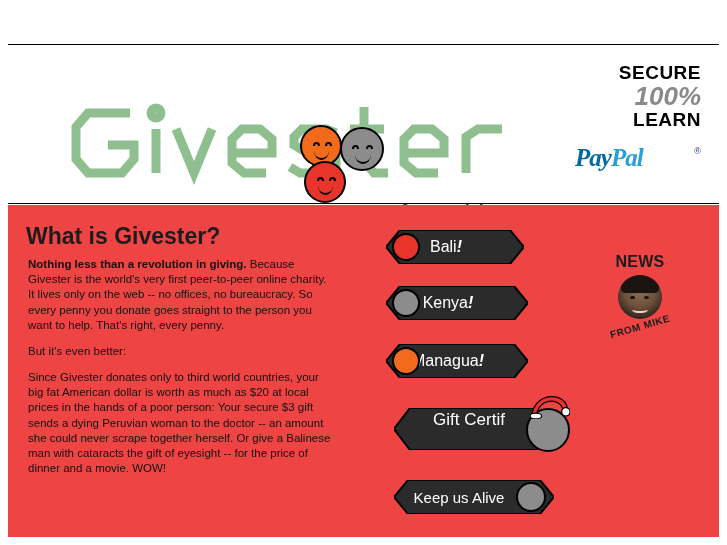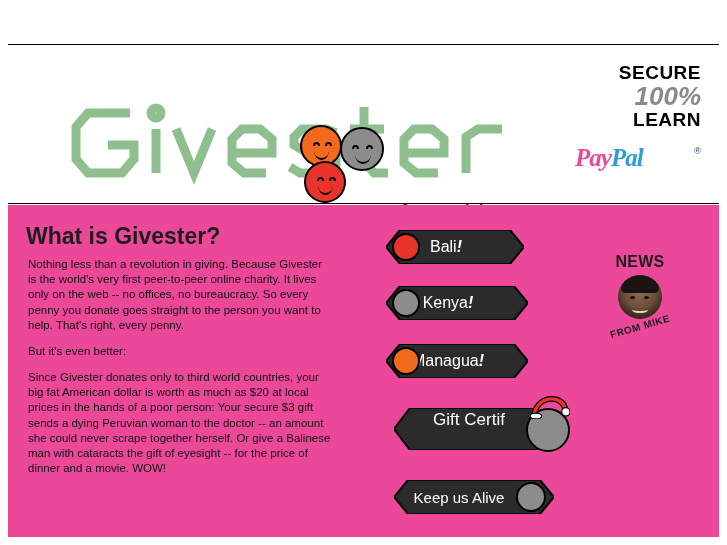--- a/index.html
+++ b/index.html
@@ -112,59 +112,59 @@
   .paypal .pp-text {
     position: absolute;
     left: 6px;
     top: 3px;
     font-family: "Liberation Serif", serif;
     font-style: italic;
     font-weight: bold;
     font-size: 25px;
     letter-spacing: -1px;
   }
-  .pp-pay { color: #ec4899; }
+  .pp-pay { color: #0369a1; }
   .pp-pal { color: #2a9fd6; }
   .pp-reg {
     position: absolute;
     right: 4px;
     top: 5px;
     font-size: 9px;
     color: #1b3f92;
     font-family: "Liberation Sans", sans-serif;
     font-style: normal;
   }
   
   .body-area {
     position: absolute;
     left: 8px;
     top: 205px;
     width: 711px;
     height: 332px;
-    background: #ec4899;
+    background: #ef4444;
   }
   .headline {
     position: absolute;
     left: 18px;
     top: 18px;
     font-size: 23px;
     font-weight: bold;
     color: #1c1c1c;
   }
   .copy {
     position: absolute;
     left: 20px;
     top: 52px;
     width: 305px;
     font-size: 11.5px;
     color: #111;
     line-height: 1.32;
   }
   .copy p { margin: 0 0 11px 0; }
-  .copy .lead b { font-weight: normal; }
+  .copy .lead b { font-weight: bold; }
   .links {
     position: absolute;
     left: 34px;
     top: 272px;
     width: 300px;
     font-size: 13.5px;
     font-weight: bold;
     color: #1c1c1c;
   }
   .links a {

